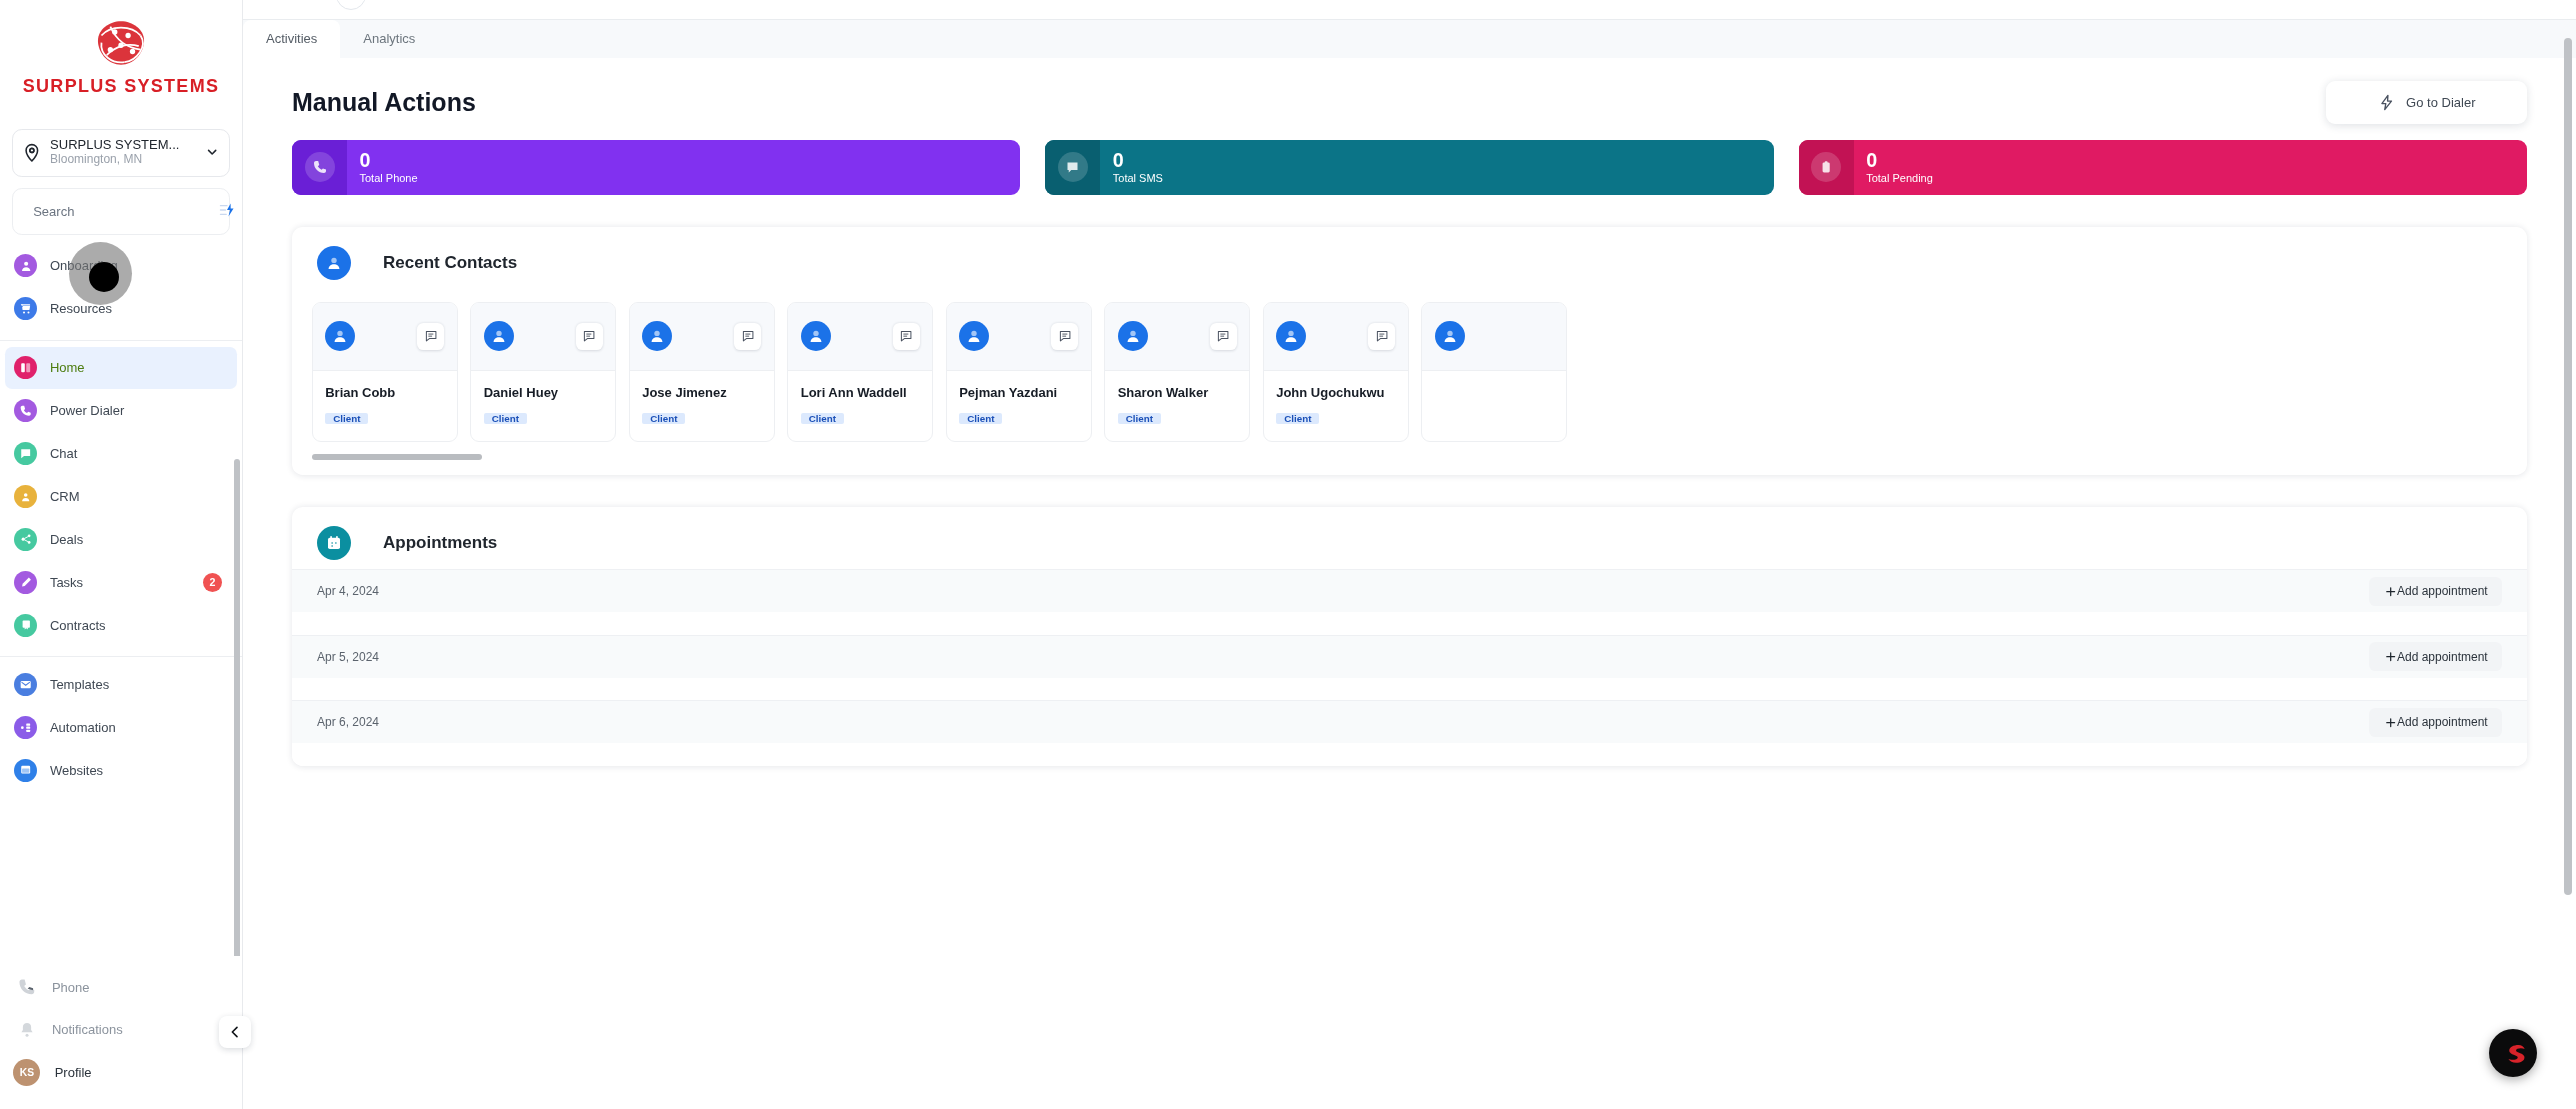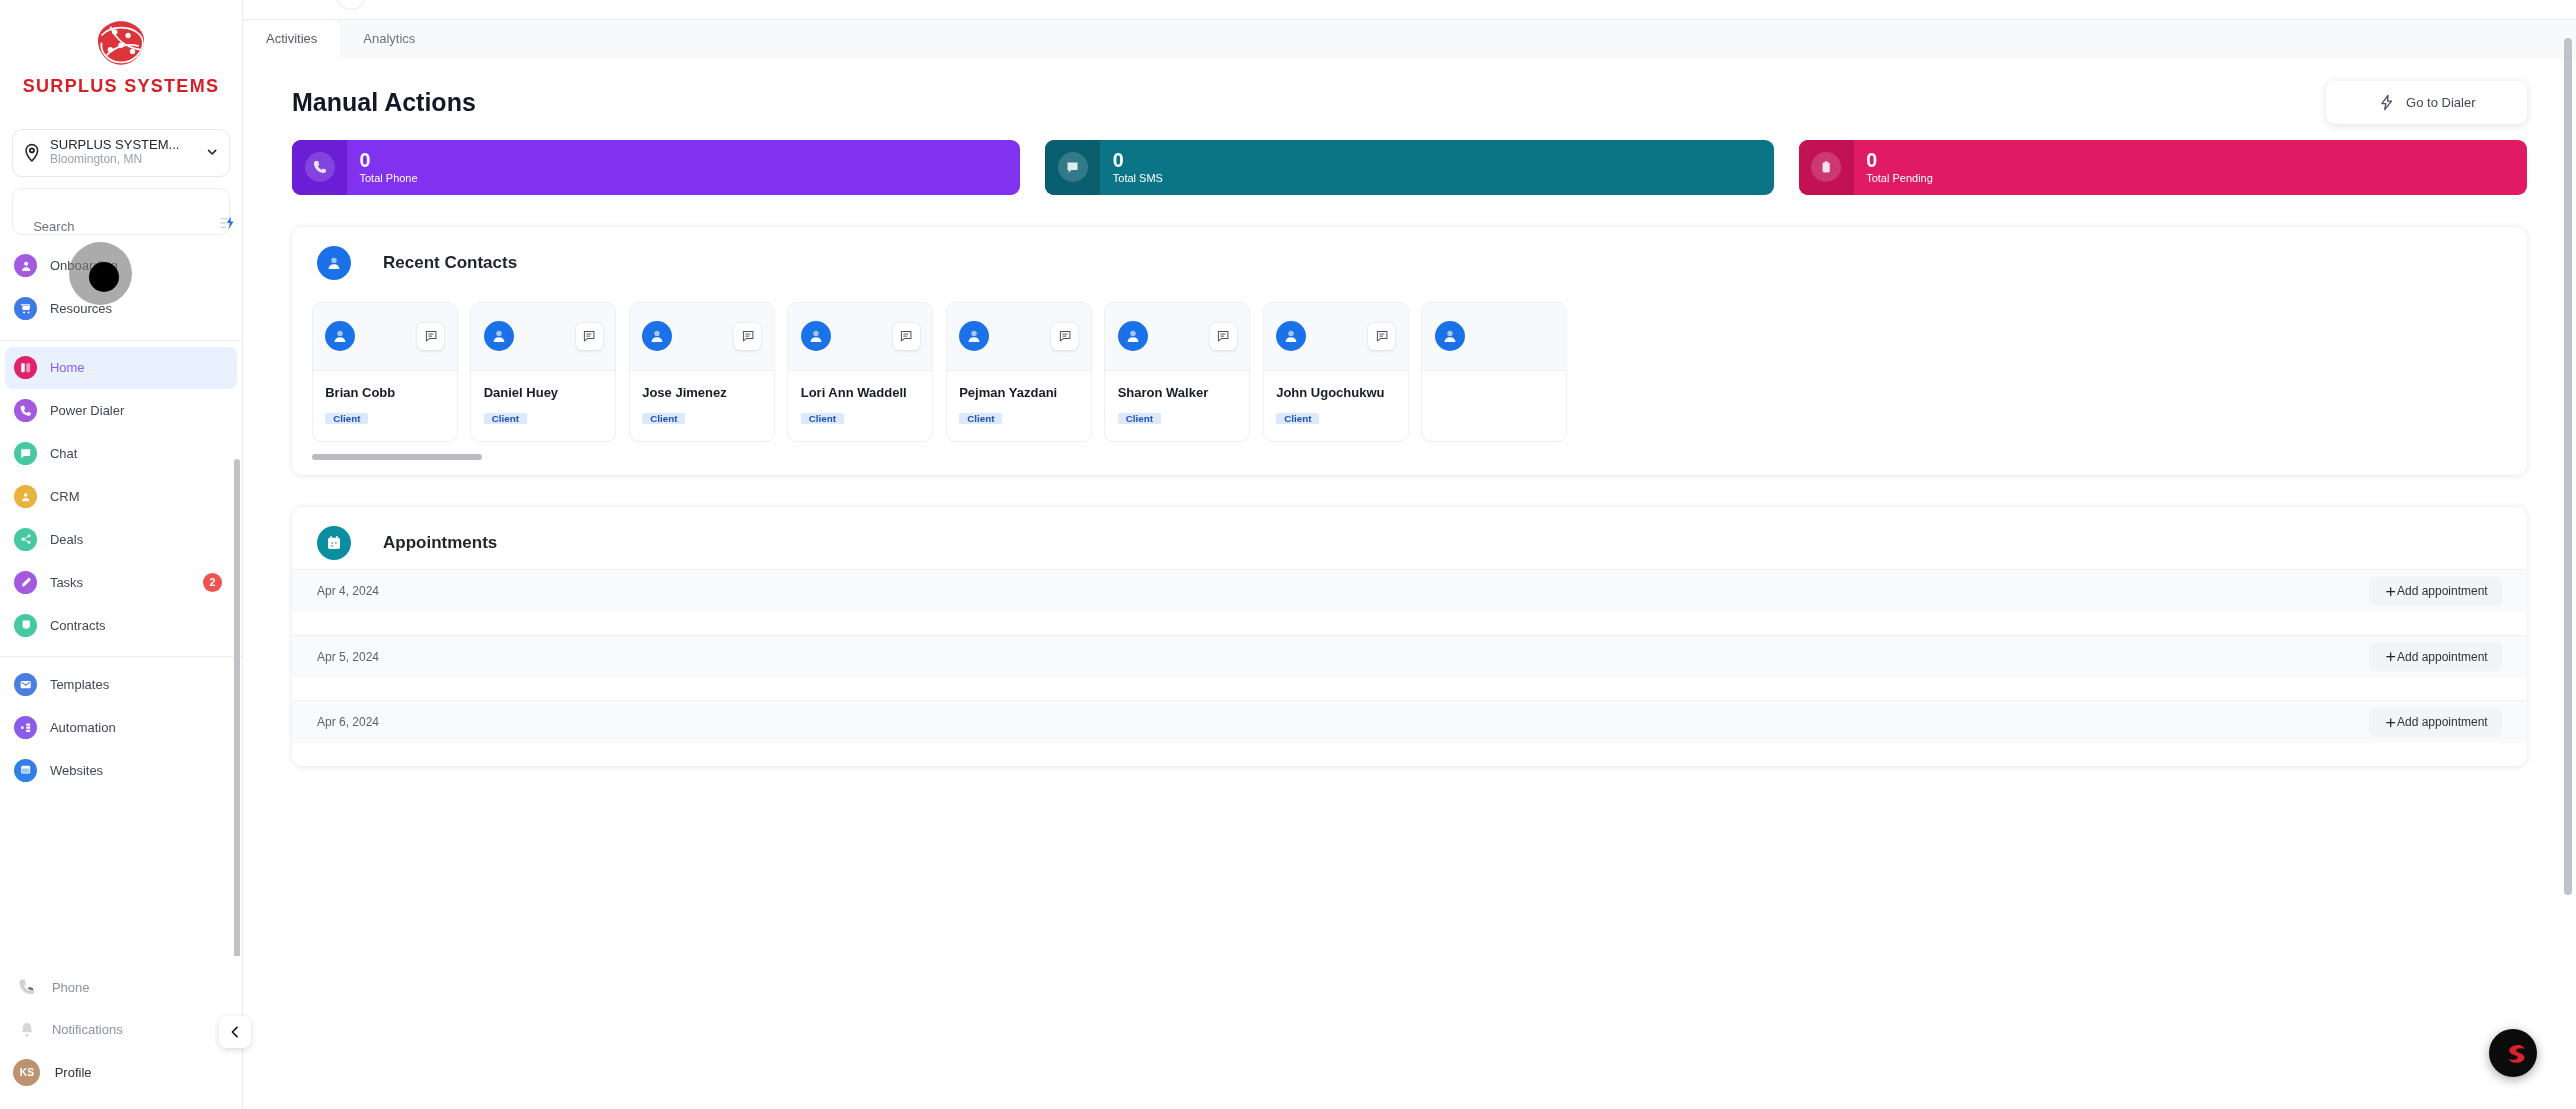--- a/index.html
+++ b/index.html
@@ -26,38 +26,38 @@
   .loc-box {
     margin: 9px 11.6px 0; height: 48px; border: 0.9px solid #e6e8ec; border-radius: 9.8px;
     display: flex; align-items: center; padding: 0 9.8px; gap: 8px; background:#fff;
   }
   .loc-text { flex: 1; min-width: 0; line-height: 1.15; }
   .loc-name { font-size: 13px; color: #20262e; font-weight: 400; white-space: nowrap; overflow: hidden; }
   .loc-sub  { font-size: 12px; color: #9aa1ab; white-space: nowrap; overflow: hidden; }
 
   .search-box {
     margin: 11.6px 11.6px 0; height: 47px; border: 0.9px solid #eceef1; border-radius: 9.8px;
-    display: flex; align-items: flex-end; padding: 0 11.6px; gap: 9px; background: #fff;
+    display: flex; align-items: center; padding: 0 11.6px; gap: 9px; background: #fff;
   }
   .search-input {
     flex: 1; border: 0; outline: 0; font-size: 13px; color: #3c4550;
     font-family: inherit; background: transparent;
   }
   .search-input::placeholder { color: #6b7480; }
 
   .nav-scroll { flex: 1; overflow: hidden; position: relative; padding-top: 3.6px; }
   .nav-group { padding: 5.4px 0 9px; }
   .nav-sep { height: 0.9px; background: #eceef1; margin: 0 0 0 0; }
 
   .nav-item {
     height: 42px; display: flex; align-items: center; gap: 12.5px;
     padding: 0 14.3px 0 9px; margin: 0.9px 5.4px; border-radius: 7.2px; cursor: pointer;
   }
   .nav-item.active { background: #e9f1fe; }
-  .nav-item.active .nav-label { color: #8b5cf6; }
+  .nav-item.active .nav-label { color: #4d7c0f; }
   .nav-label { font-size: 13px; color: #3f4853; flex: 1; white-space: nowrap; }
   .nav-ic { width: 23px; height: 23px; border-radius: 50%; flex: 0 0 23px;
             display: flex; align-items: center; justify-content: center; }
   .nav-ic svg { display: block; }
   .badge {
     background: #f05252; color: #fff; font-size: 10.7px; font-weight: 700;
     min-width: 19.7px; height: 19px; border-radius: 9.8px;
     display: flex; align-items: center; justify-content: center; padding: 0 5.4px;
   }
 

